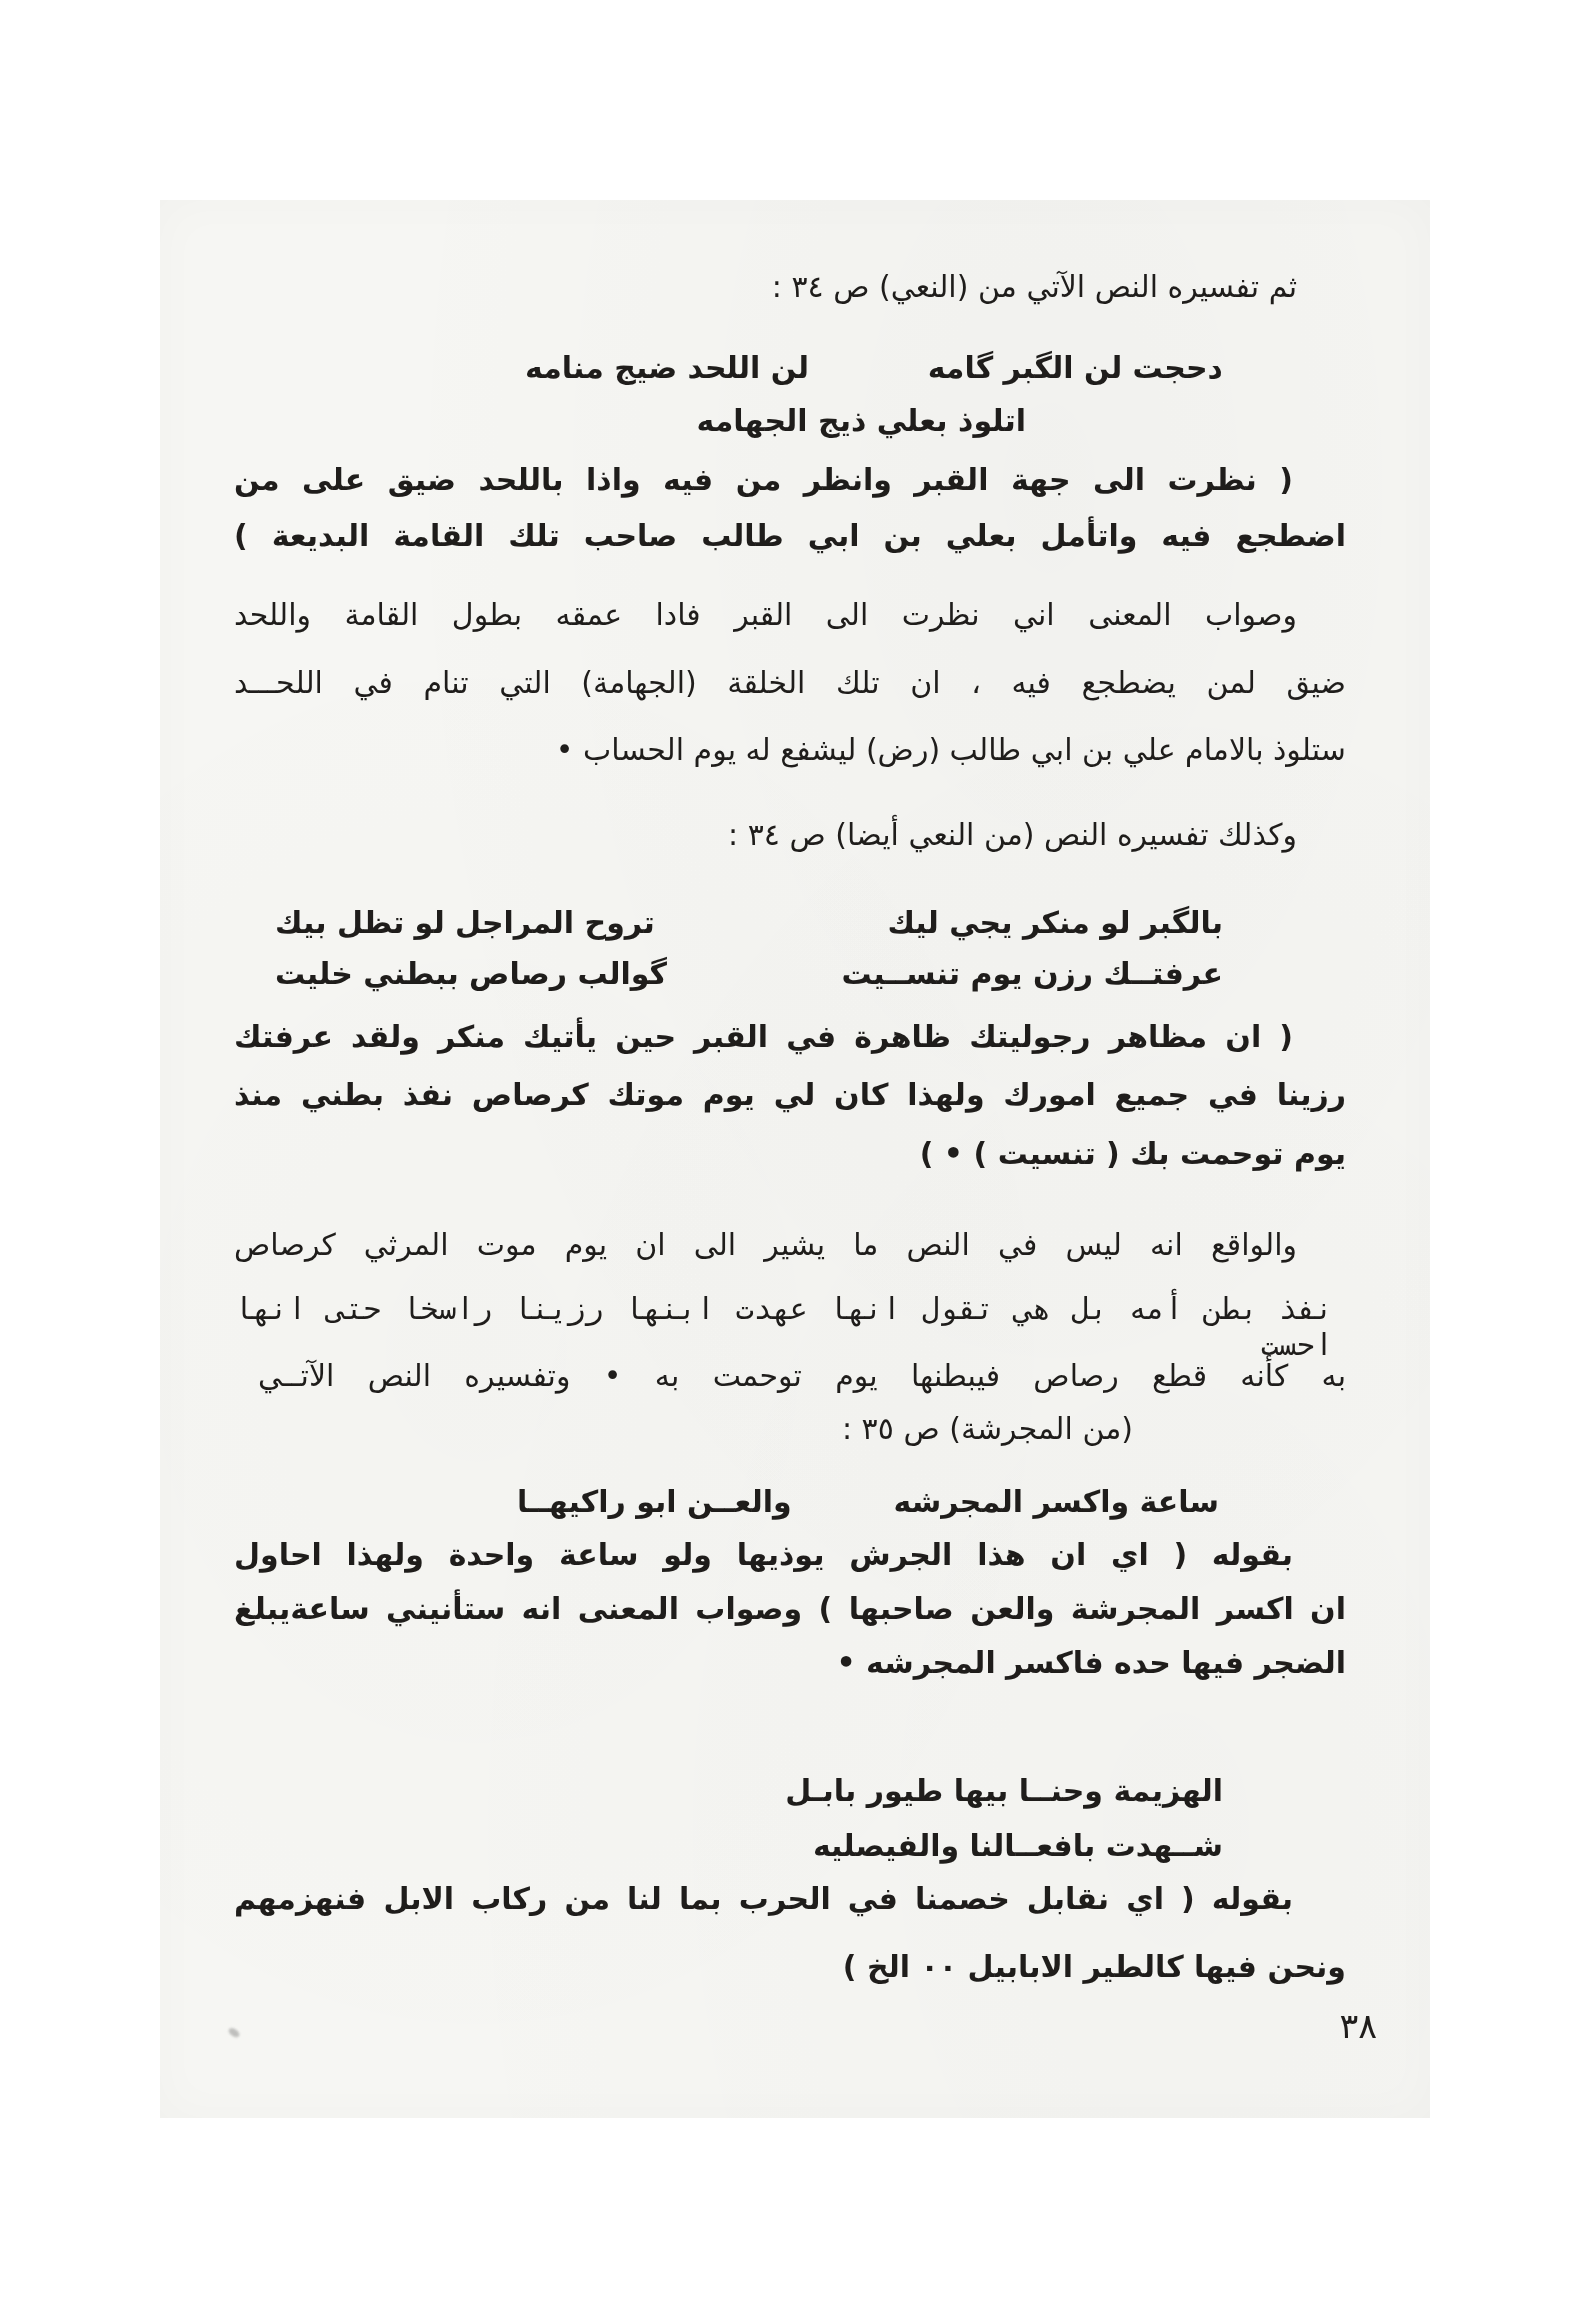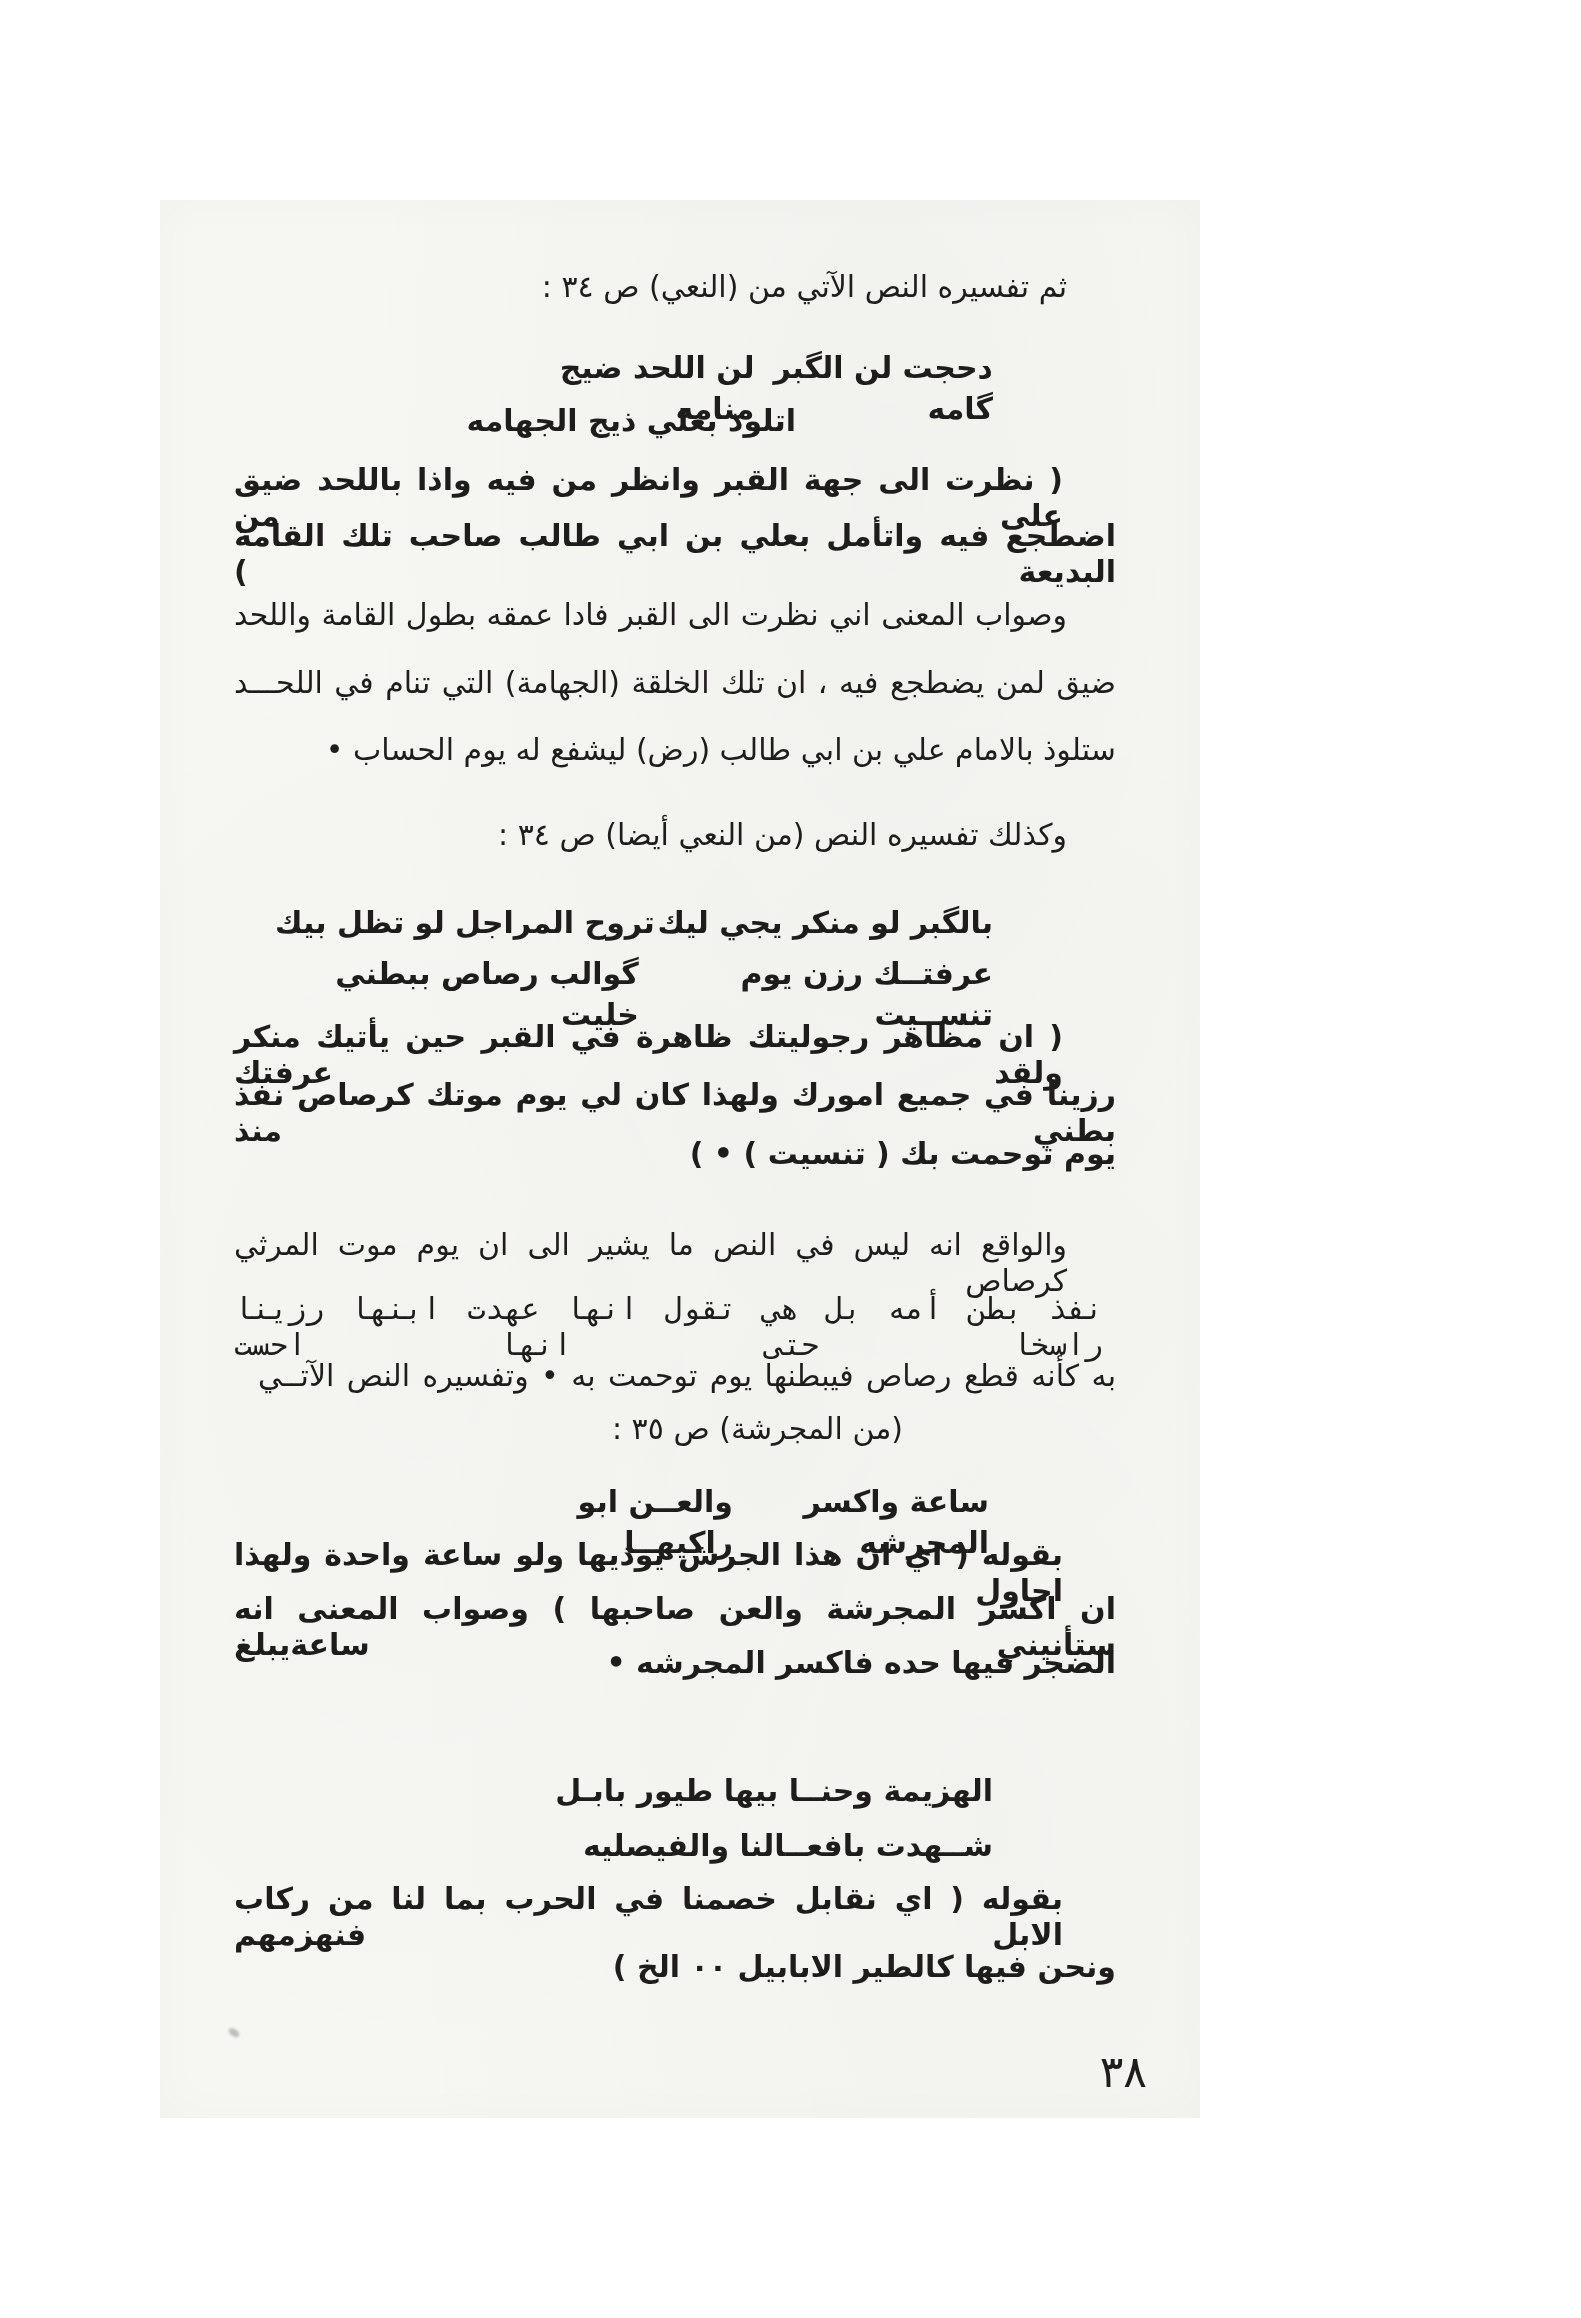--- a/index.html
+++ b/index.html
@@ -1,34 +1,34 @@
 <!DOCTYPE html>
 <html lang="ar" dir="rtl" style="font-size:13px"><head>
 <meta charset="utf-8">
 <style>
   html,body{margin:0;padding:0;background:#ffffff;}
   .screen{position:relative;width:1581px;height:2319px;background:#ffffff;overflow:hidden;
           font-family:"DejaVu Sans",sans-serif;color:#1f1d1b;}
   
-  .scan{position:absolute;left:160px;top:200px;width:1040px;height:1918px;
+  .scan{position:absolute;left:160px;top:200px;width:1270px;height:1918px;
         background:#f6f6f3;
         background-image:
           radial-gradient(ellipse at 70% 15%, rgba(0,0,0,0.018), transparent 55%),
           radial-gradient(ellipse at 25% 60%, rgba(0,0,0,0.012), transparent 50%),
           radial-gradient(ellipse at 80% 85%, rgba(0,0,0,0.015), transparent 55%);
         box-shadow: inset 0 0 49px rgba(0,0,0,0.025);}
   .content{position:absolute;top:0;bottom:0;left:74px;right:84px;direction:rtl;}
   .line{position:absolute;white-space:nowrap;line-height:1.35;}
   .reg{font-size:30px;font-weight:400;}
   .bold{font-size:30px;font-weight:700;}
   .verse{font-size:30px;font-weight:700;}
   .fill{white-space:normal;left:0;text-align:justify;text-align-last:justify;line-height:1.2;}
   .vrow{position:absolute;display:flex;justify-content:space-between;direction:rtl;line-height:1.35;}
   .alignr{text-align:right;}
-  .pagenum{position:absolute;font-size:44px;font-weight:400;margin-top:40px;}
+  .pagenum{position:absolute;font-size:35px;font-weight:400;}
   .speck{position:absolute;width:11.5px;height:7.4px;background:rgba(90,90,90,0.35);
          border-radius:50%;transform:rotate(35deg);filter:blur(0.8px);}
 </style>
 </head>
 <body>
 
 <div class="screen">
   <div class="scan">
     <div class="content">
 

